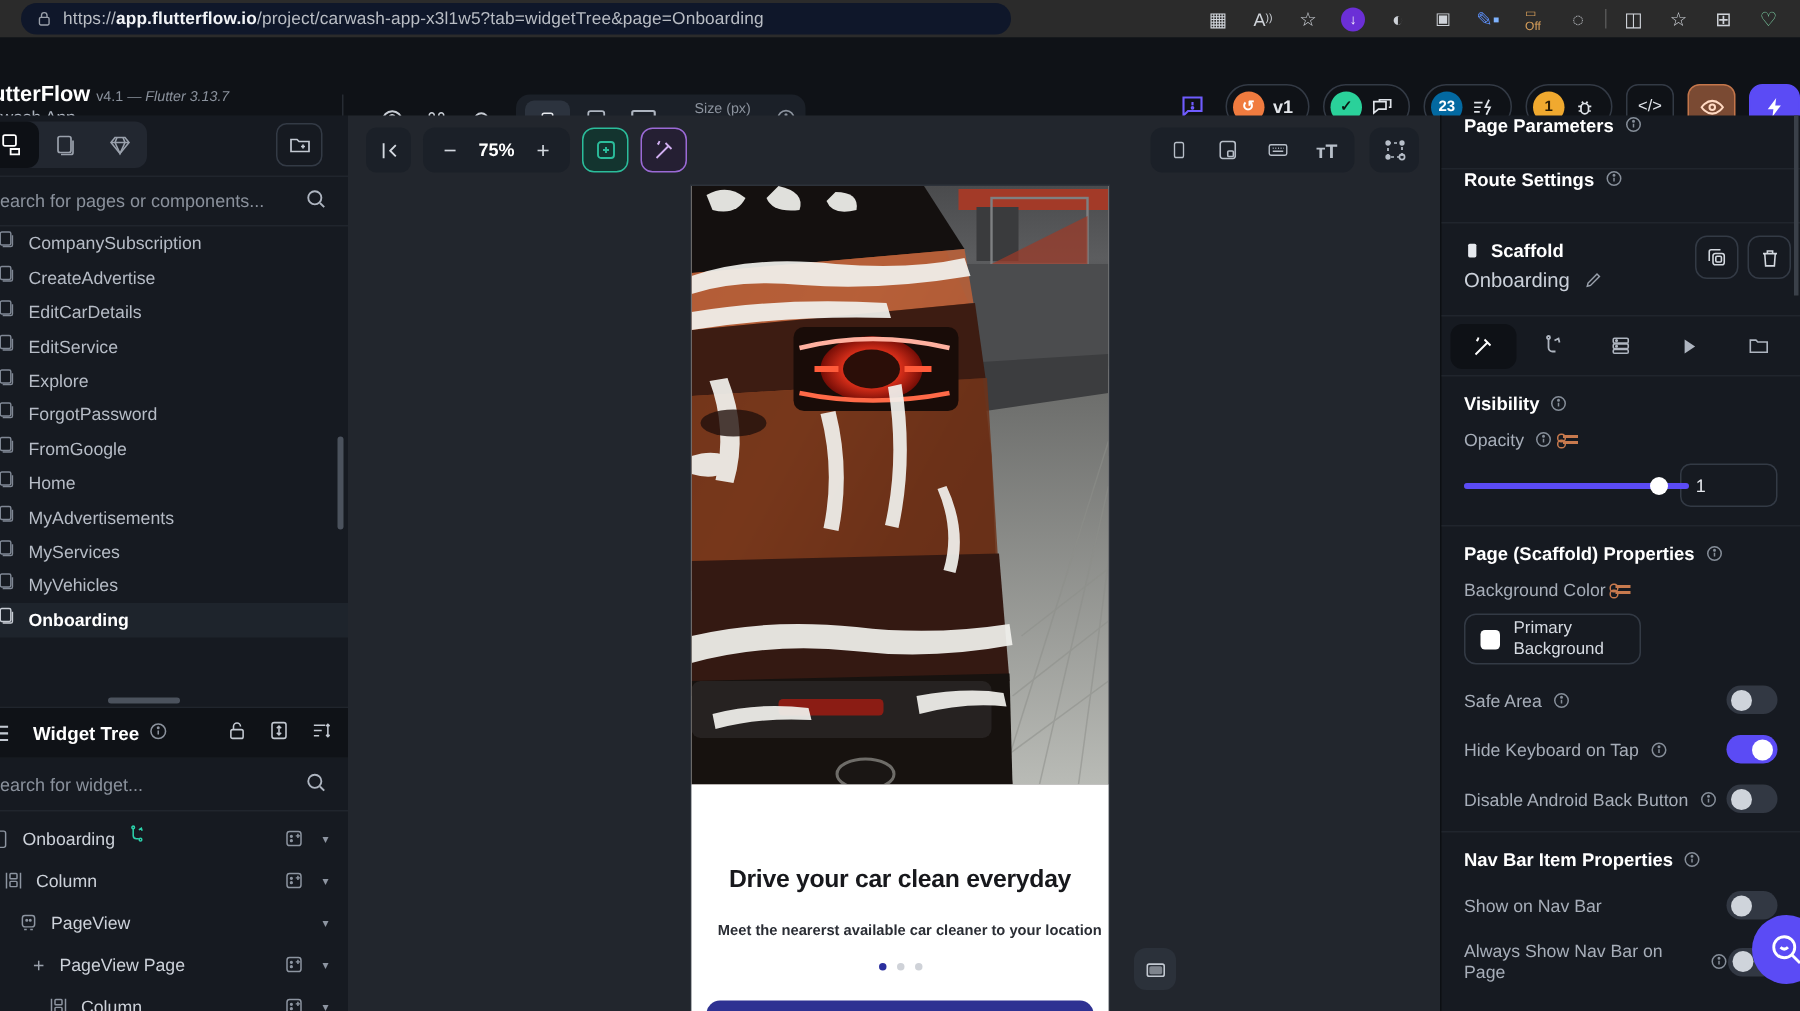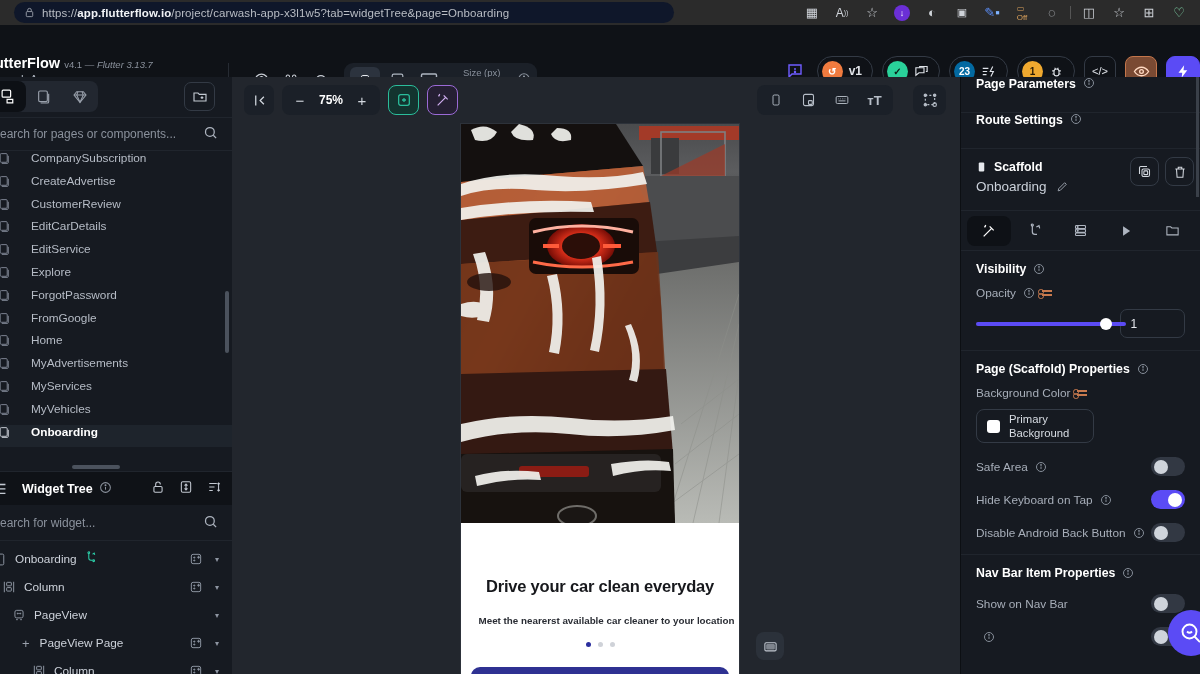--- a/index.html
+++ b/index.html
@@ -99,21 +99,21 @@
 
   .searchrow {
     height: 34px; border-top: 1px solid #20252d; border-bottom: 1px solid #20252d;
     display:flex; align-items:center; justify-content: space-between; padding: 0 14px 0 0;
     position: relative; background:#161a21;
   }
   .searchrow .ph { position:absolute; left: -8px; font-size: 12px; color:#8a919c; white-space: nowrap; }
   .searchrow .mag { margin-left:auto; color:#aeb5c0; font-size:13px; }
 
   .pagelist { height: 320px; overflow: hidden; position: relative; }
-  .page-item { height: 22.8px; display:flex; align-items:flex-start; gap: 20px; padding-left: 0px; position:relative; }
+  .page-item { height: 22.8px; display:flex; align-items:center; gap: 8px; padding-left: 0px; position:relative; }
   .page-item .pi-ic { margin-left: -2px; color:#7f8794; flex:none; }
   .page-item .pi-lb { font-size: 11.8px; color:#b6bcc6; white-space:nowrap; }
   .page-item.sel { background: #1e242c; }
   .page-item.sel .pi-lb { color: #fff; font-weight: 700; }
   .page-item.sel .pi-ic { color:#c7ccd4; }
   .hscroll { position:absolute; left: 72px; bottom: 2px; width: 48px; height: 4px; background:#4b525d; border-radius: 2px; }
   .vscroll { position:absolute; right: 3px; top: 140px; width: 4px; height: 62px; background:#4b525d; border-radius:2px; }
 
   .wt-header {
     height: 34px; background:#0f1217; border-top:1px solid #20252d;
@@ -139,21 +139,21 @@
   
   .canvas { position:absolute; left:232px; top:77px; width:728px; height:597px; background:#22262d; }
   .canvas-tools { position:absolute; left:0; top:0; width:728px; height:46px; }
   .ct-collapse { position:absolute; left:12px; top:8px; width:30px; height:30px; border-radius:7px; background:#1b2028; display:flex;align-items:center;justify-content:center;color:#d3d8df; }
   .ct-zoom { position:absolute; left:50px; top:8px; height:30px; background:#1b2028; border-radius:8px; display:flex; align-items:center; gap:0px; padding:0 4px; }
   .ct-zoom .zb { width:28px; height:28px; display:flex;align-items:center;justify-content:center;color:#d3d8df;font-size:15px; }
   .ct-zoom .zv { font-size:12px; font-weight:700; color:#fff; min-width:34px; text-align:center; }
   .ct-sq { position:absolute; top:8px; width:31px; height:30px; border-radius:8px; display:flex;align-items:center;justify-content:center; }
   .ct-sq.a { left:156px; background:#13342f; border:1.6px solid #2bbd9b; color:#2bbd9b; }
   .ct-sq.b { left:195px; background:#251f33; border:1.6px solid #9b6ad6; color:#d0aef0; }
-  .ct-right { position:absolute; right:14px; top:8px; display:flex; align-items:flex-end; gap:12px; }
+  .ct-right { position:absolute; right:14px; top:8px; display:flex; align-items:flex-end; gap:2px; }
   .ct-right .rg { background:#1b2028; border-radius:8px; display:flex; padding:0 2px; }
   .ct-right .rb { width:33px; height:30px; display:flex;align-items:center;justify-content:center;color:#b7bec8; }
   .ct-right .rb.last { margin-left:8px; background:#1b2028; border-radius:8px; }
 
   .phone {
     position:absolute; left:229px; top:47px; width:278px; height:609px;
     background:#fff; overflow:hidden; box-shadow: 0 0 0 1px #2d323a;
   }
   .ph-img { position:absolute; left:0; top:0; width:278px; height:399px; overflow:hidden; background:#1a1512; }
   .ph-body { position:absolute; left:0; top:399px; width:278px; height:210px; background:#fff; }
@@ -414,27 +414,20 @@
               <path d="M7 21h10a2 2 0 002-2V7"></path>
             </svg></span>
           <span class="pi-lb">CompanySubscription</span>
         </div>
       <div class="page-item">
           <span class="pi-ic"><svg width="13" height="13" viewBox="0 0 24 24" fill="none" stroke="currentColor" stroke-width="1.8">
               <rect x="4" y="3" width="13" height="16" rx="2"></rect>
               <path d="M7 21h10a2 2 0 002-2V7"></path>
             </svg></span>
           <span class="pi-lb">CreateAdvertise</span>
-        </div>
-      <div class="page-item">
-          <span class="pi-ic"><svg width="13" height="13" viewBox="0 0 24 24" fill="none" stroke="currentColor" stroke-width="1.8">
-              <rect x="4" y="3" width="13" height="16" rx="2"></rect>
-              <path d="M7 21h10a2 2 0 002-2V7"></path>
-            </svg></span>
-          <span class="pi-lb">CustomerReview</span>
         </div>
       <div class="page-item">
           <span class="pi-ic"><svg width="13" height="13" viewBox="0 0 24 24" fill="none" stroke="currentColor" stroke-width="1.8">
               <rect x="4" y="3" width="13" height="16" rx="2"></rect>
               <path d="M7 21h10a2 2 0 002-2V7"></path>
             </svg></span>
           <span class="pi-lb">EditCarDetails</span>
         </div>
       <div class="page-item">
           <span class="pi-ic"><svg width="13" height="13" viewBox="0 0 24 24" fill="none" stroke="currentColor" stroke-width="1.8">
@@ -979,20 +972,21 @@
               <path d="M12 11v5"></path>
               <circle cx="12" cy="7.8" r="1" fill="currentColor"></circle>
             </svg>
           </span>
       </div>
       <div class="togrow">
         <span class="t">Show on Nav Bar</span>
         <span class="toggle"></span>
       </div>
       <div class="togrow">
+        <span class="t">Always Show Nav Bar on Page</span>
         <span class="i">
             <svg width="12" height="12" viewBox="0 0 24 24" fill="none" stroke="currentColor" stroke-width="2">
               <circle cx="12" cy="12" r="9"></circle>
               <path d="M12 11v5"></path>
               <circle cx="12" cy="7.8" r="1" fill="currentColor"></circle>
             </svg>
           </span>
         <span class="toggle"></span>
       </div>
     </div>

